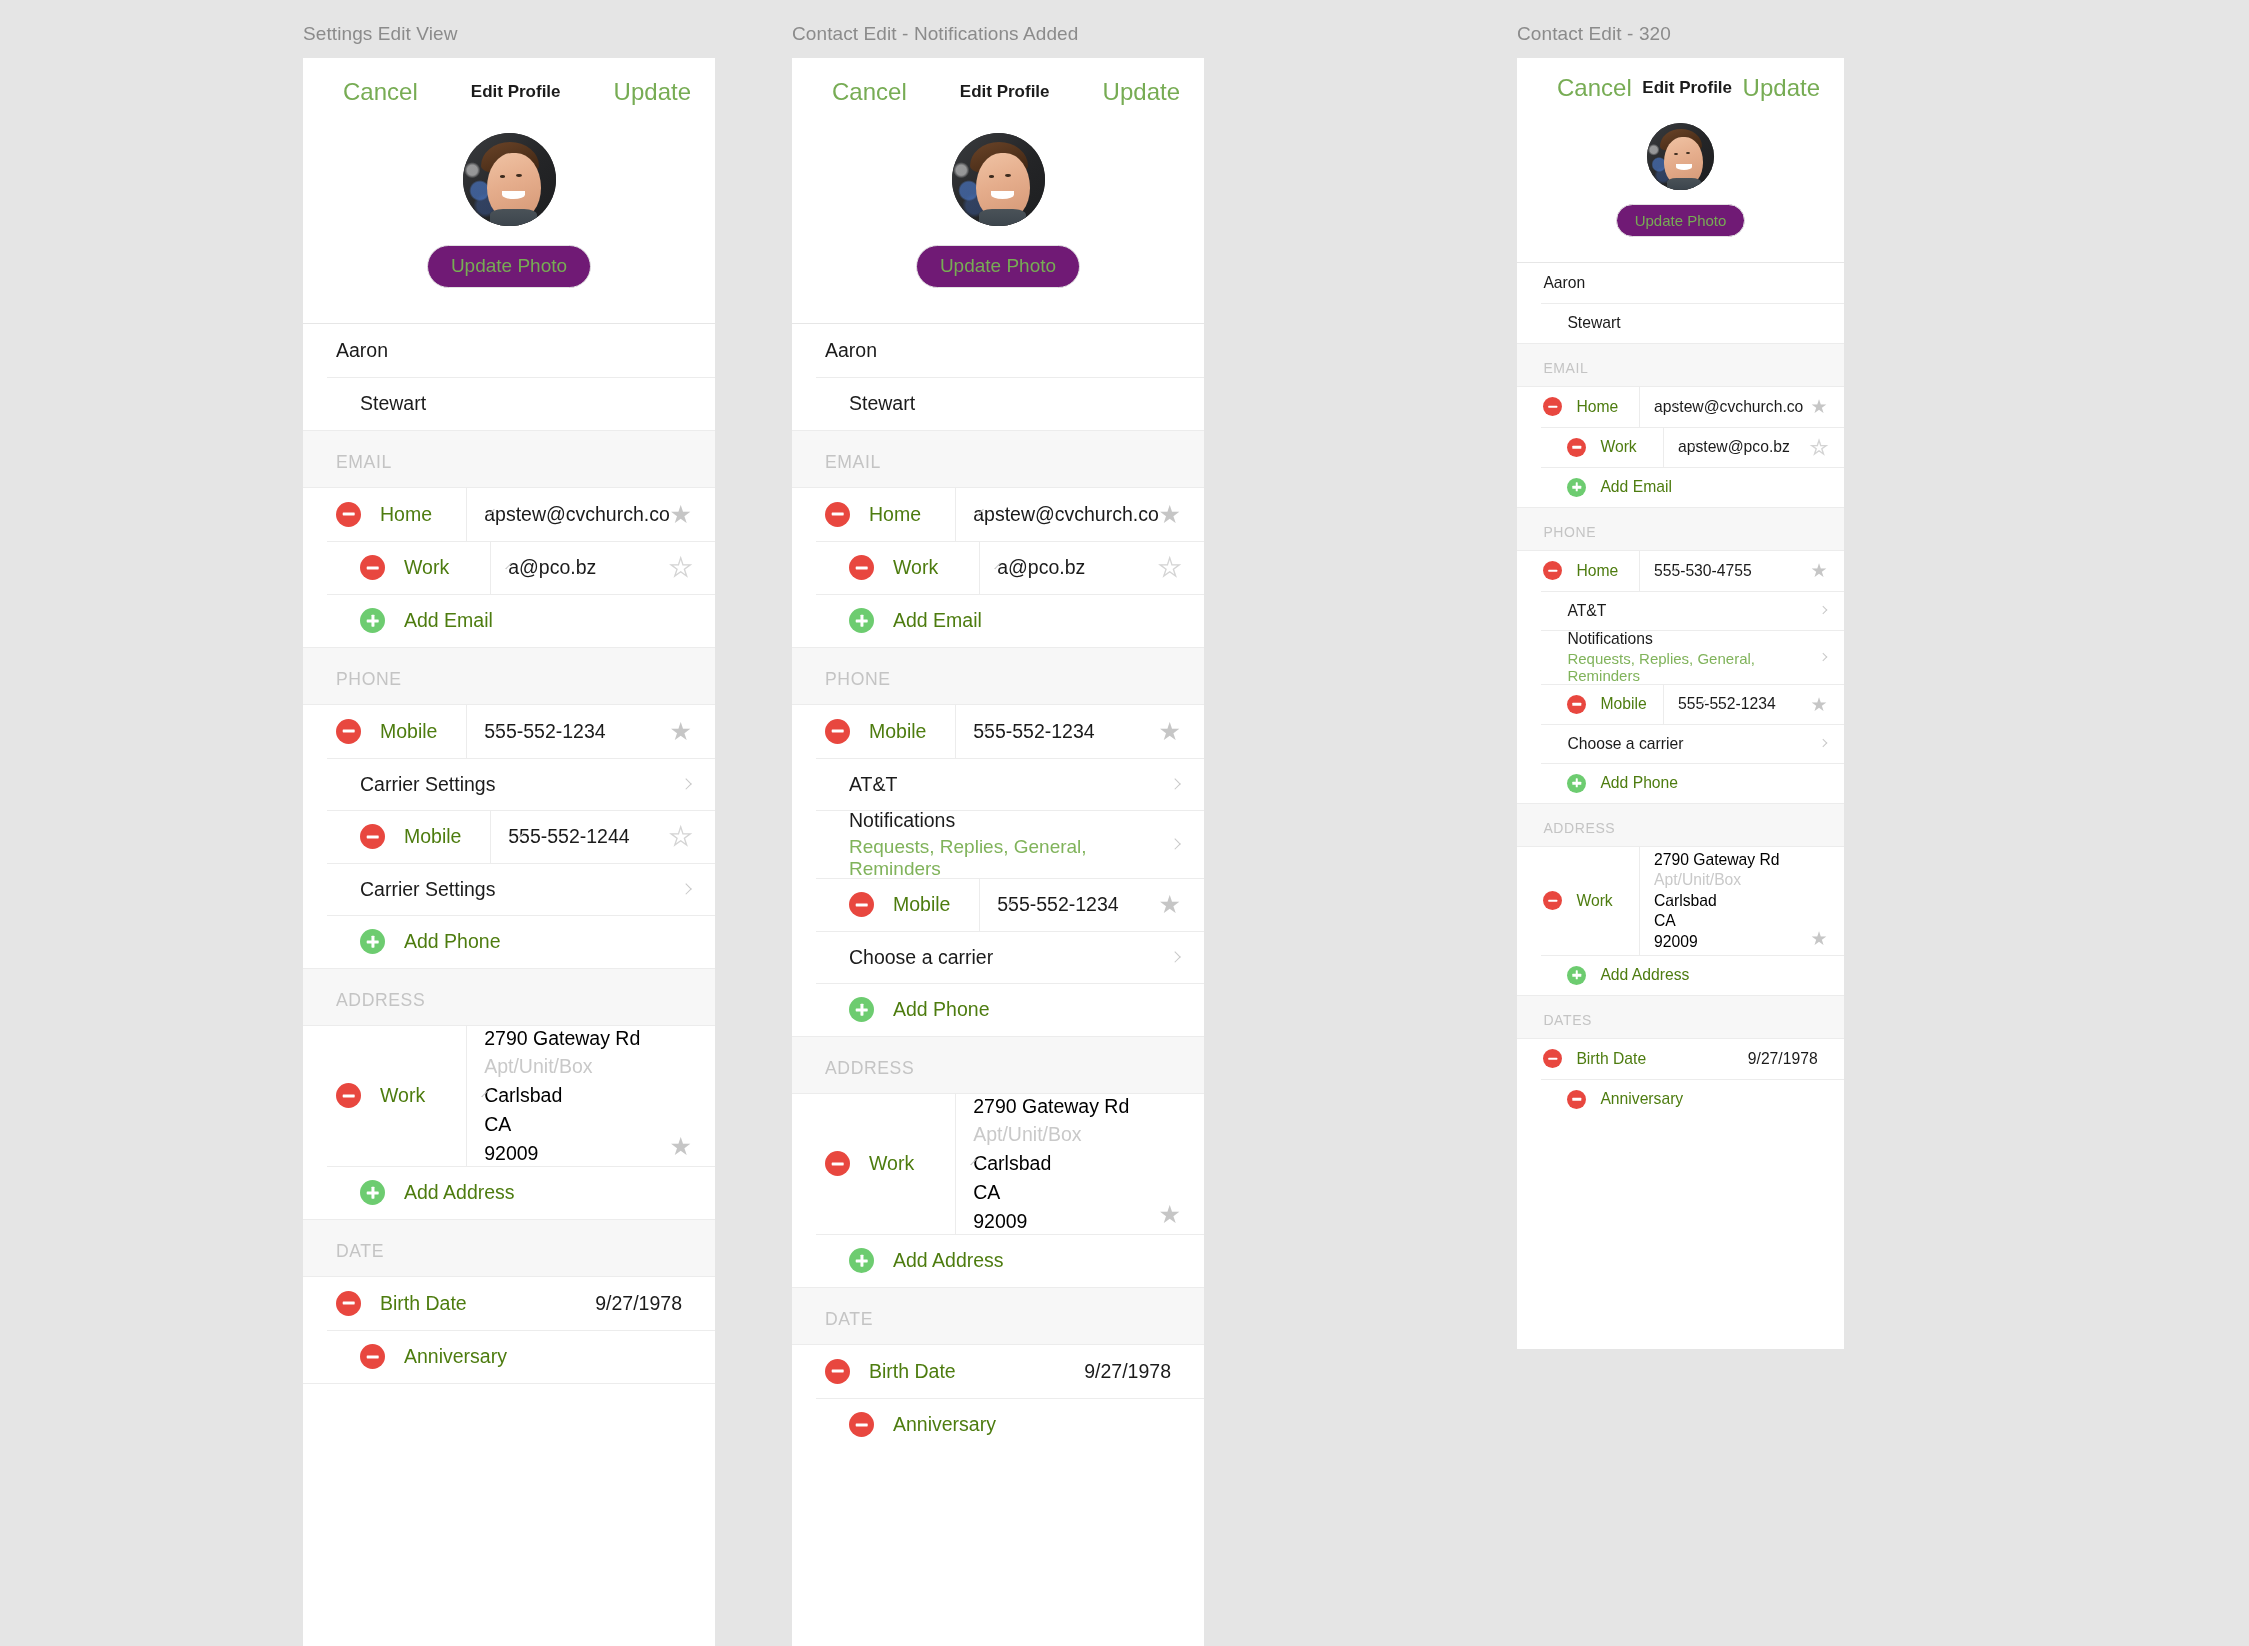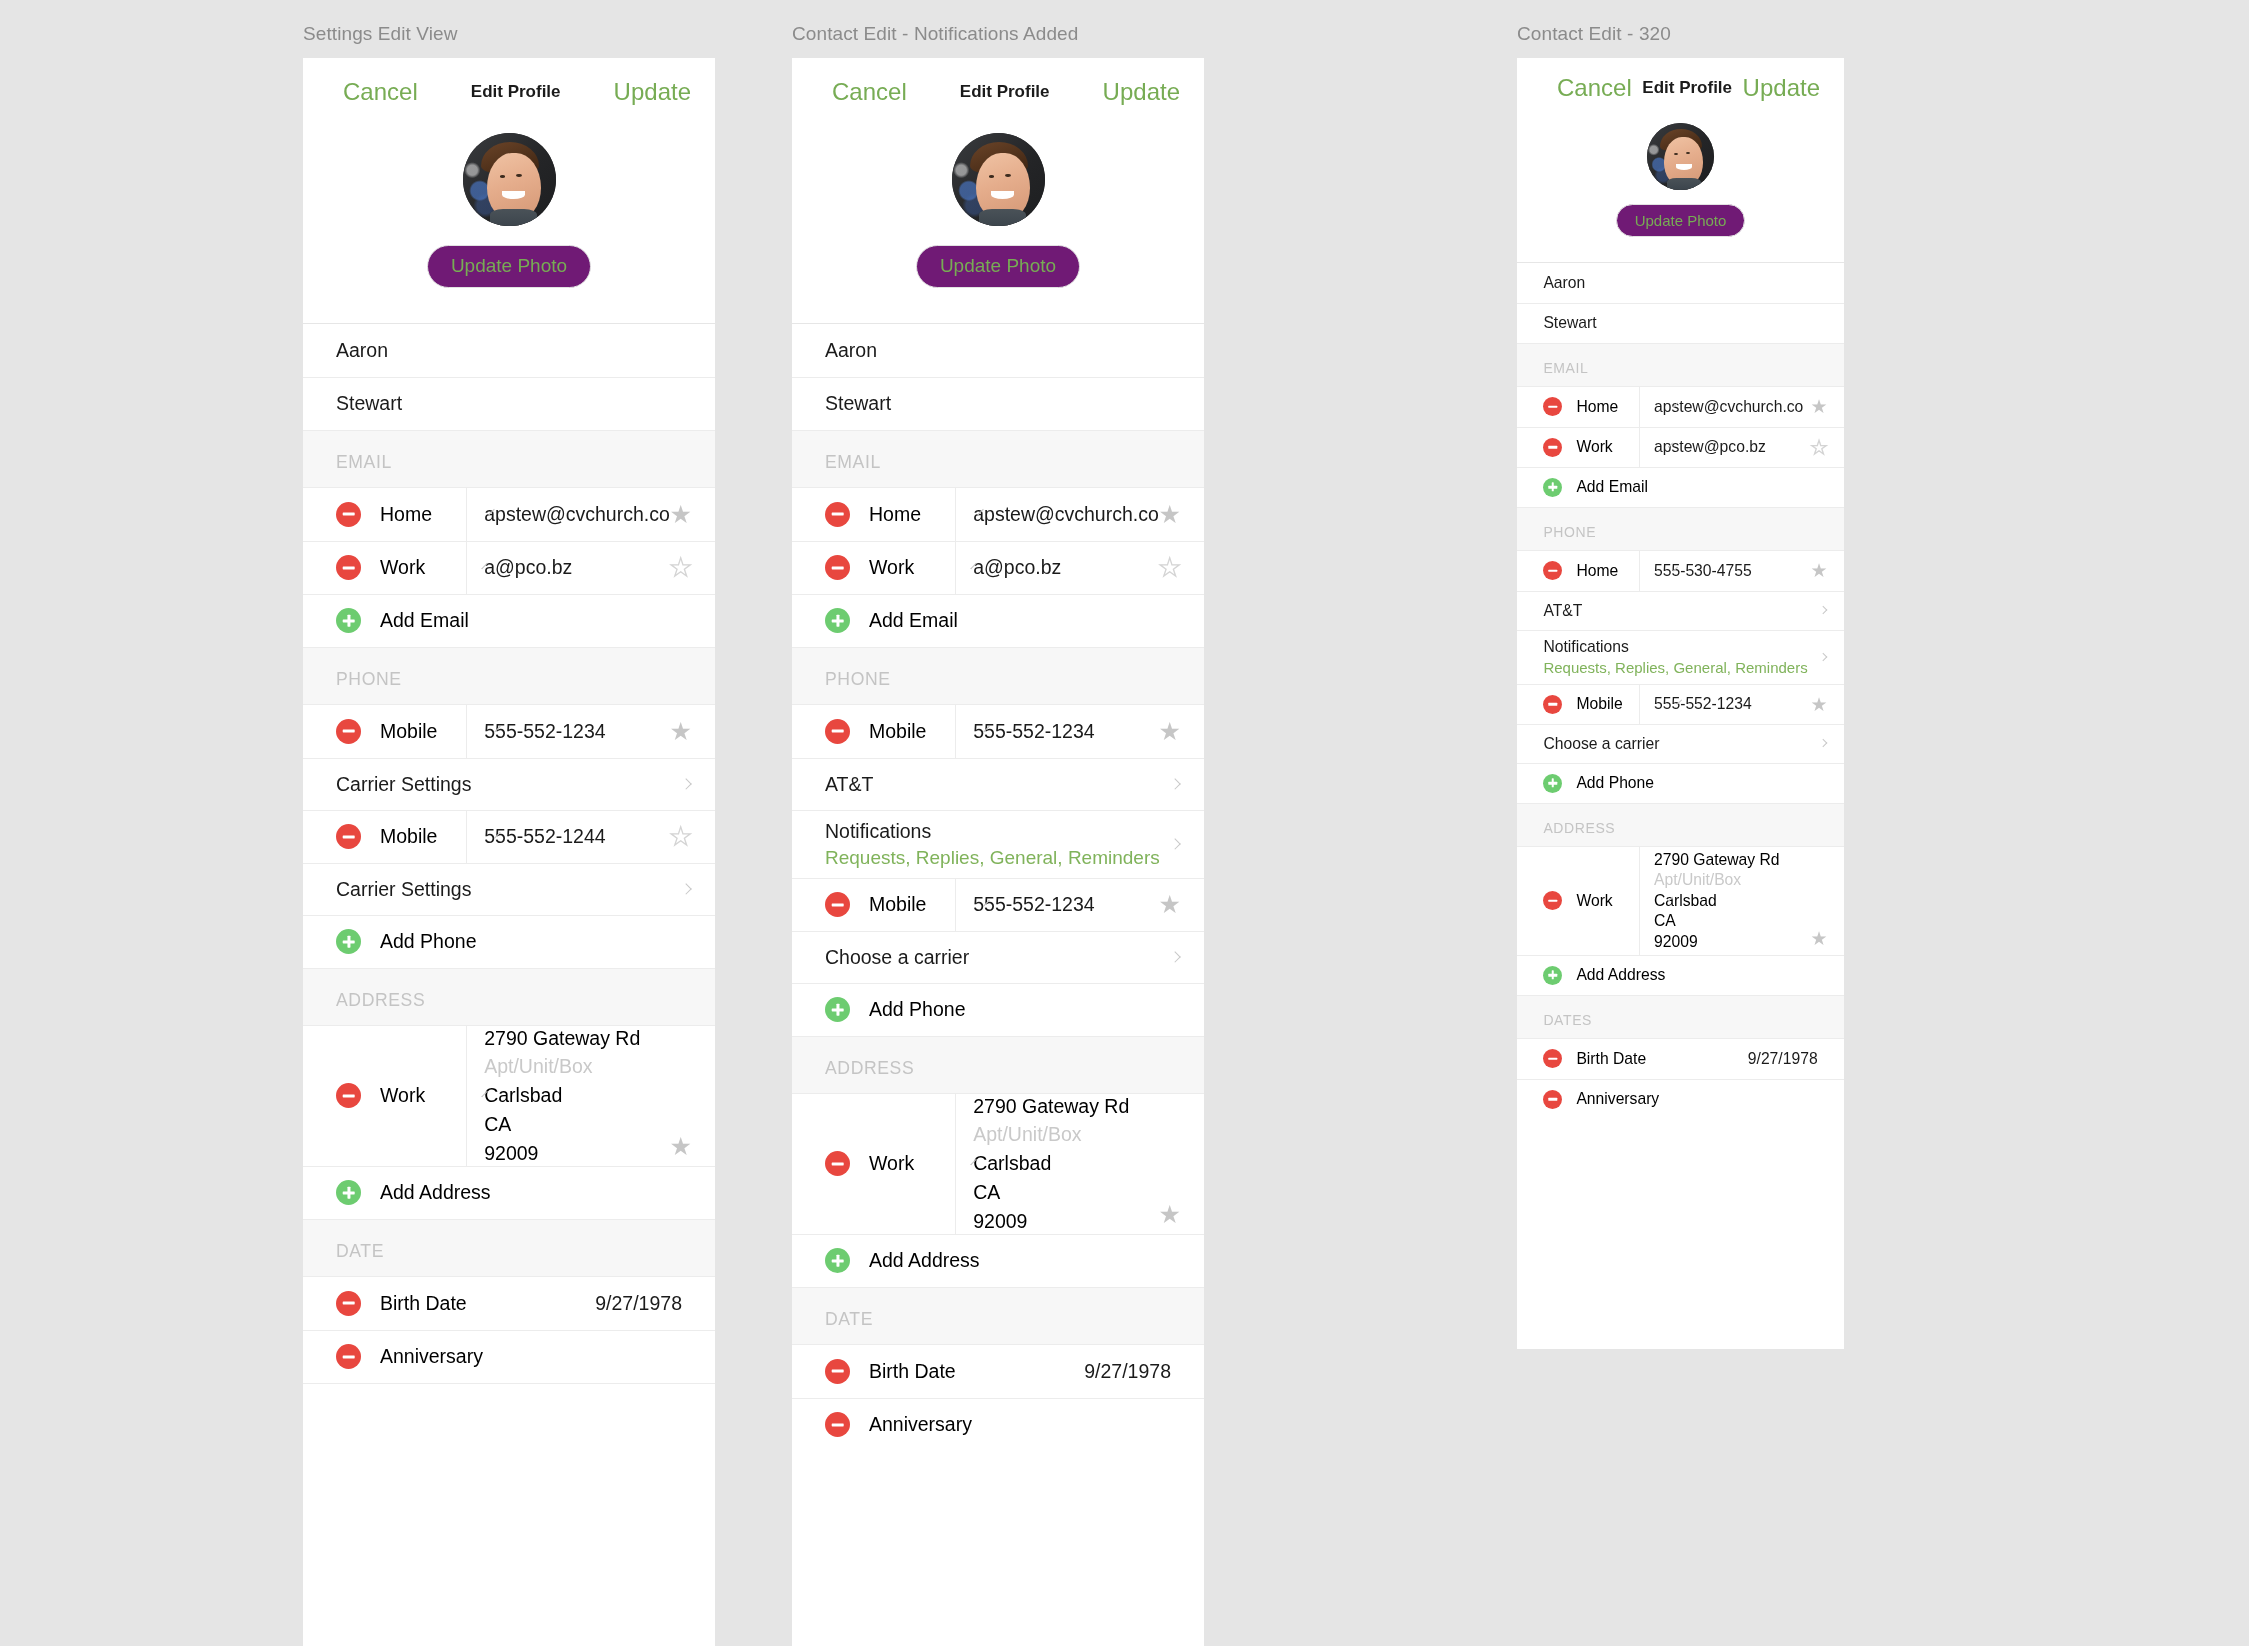--- a/index.html
+++ b/index.html
@@ -75,38 +75,38 @@
   }
   .section-header {
     background:#f7f7f7; color:#c4c4c4; letter-spacing:0.6px;
     display:flex; align-items:flex-end;
     border-top:0.6px solid #ececec; border-bottom:0.6px solid #ececec;
   }
   .row {
     display:flex; align-items:center; background:#fff;
     position:relative;
   }
-  .row + .row, .row.bt { border-top:0.6px solid #ececec; }
+  .row + .row, .row.bt { border-top:0.6px solid #ececec;margin-left:24px; }
 
   .name-row { color:#1b1b1b; }
 
   .minus, .plus {
     border-radius:50%; flex:0 0 auto; position:relative;
   }
   .minus { background:#e8473f; }
   .plus  { background:#6dcc70; }
   .minus::before, .plus::before, .plus::after {
     content:""; position:absolute; background:#fff; border-radius:0.6px;
     left:50%; top:50%; transform:translate(-50%,-50%);
   }
   .plus::after { }
 
   .type-cell {
     display:flex; align-items:center; justify-content:flex-start;
-    color:#000000; flex:0 0 auto;gap:48px;
+    color:#4d7c0f; flex:0 0 auto;gap:48px;
   }
   .chevron-down {
     display:inline-block; border-right:1.9px solid #c7c7c7; border-bottom:1.9px solid #c7c7c7;
     transform:rotate(45deg);
   }
   .chevron-right {
     display:inline-block; border-right:1.9px solid #c8c8c8; border-top:1.9px solid #c8c8c8;
     transform:rotate(45deg); flex:0 0 auto;
   }
   .vline { background:#ececec; flex:0 0 auto; align-self:stretch; }

